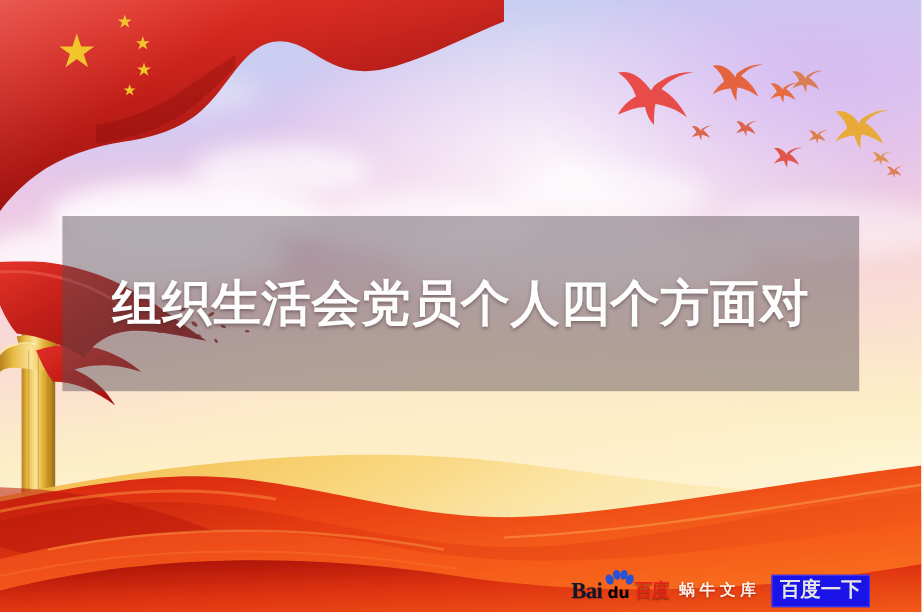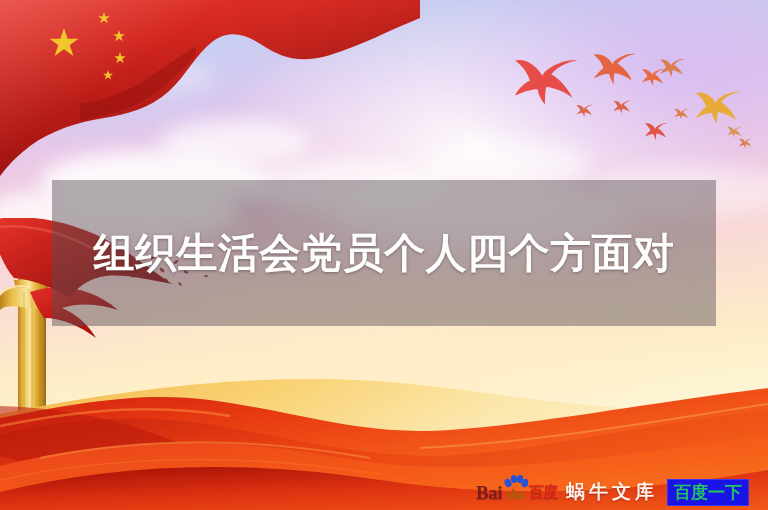--- a/index.html
+++ b/index.html
@@ -86,42 +86,42 @@
     position:absolute;left:476px;top:478px;
     height:28px;
     display:flex;align-items:center;gap:9px;
   }
   .baidu-logo{
     display:flex;align-items:center;
     font-weight:bold;font-size:19px;
     font-family:"Liberation Serif","DejaVu Serif",serif;
     line-height:1;
   }
-  .bd-bai{color:#7f1d1d;letter-spacing:-.5px;text-shadow:0 1px 1px rgba(0,0,0,.25);}
+  .bd-bai{color:#0f172a;letter-spacing:-.5px;text-shadow:0 1px 1px rgba(0,0,0,.25);}
   .bd-paw{
     position:relative;width:25px;height:24px;margin:0 1px;
     display:inline-block;
   }
   .bd-paw .pawsvg{position:absolute;left:0;top:-6px;}
   .bd-paw .du{
     position:absolute;left:0;top:7px;width:25px;text-align:center;
-    color:#a16207;font-size:13px;font-weight:bold;line-height:15px;
+    color:#000000;font-size:13px;font-weight:bold;line-height:15px;
     font-family:"DejaVu Sans","Liberation Sans",sans-serif;
   }
   .bd-cn{color:#e02418;letter-spacing:-1px;text-shadow:0 1px 1px rgba(0,0,0,.3);
          font-family:"DejaVu Sans","Liberation Sans",sans-serif;font-size:15px;}
 
   .snail{
-    color:#fdf3ec;font-size:19px;font-weight:bold;letter-spacing:4px;
+    color:#fdf3ec;font-size:13px;font-weight:bold;letter-spacing:4px;
     font-family:"DejaVu Sans","Liberation Sans",sans-serif;
     text-shadow:0 1px 2px rgba(120,20,0,.55);
     white-space:nowrap;
   }
   .bd-btn{
-    background:#1a14e8;color:#22c55e;
+    background:#1a14e8;color:#e5e5e5;
     font-size:17px;font-weight:bold;letter-spacing:0px;
     font-family:"DejaVu Sans","Liberation Sans",sans-serif;
     padding:2px 6px 3px;
     border:1px solid #3a34f5;
     line-height:20px;
     white-space:nowrap;
   }
 </style>
 </head>
 <body>

